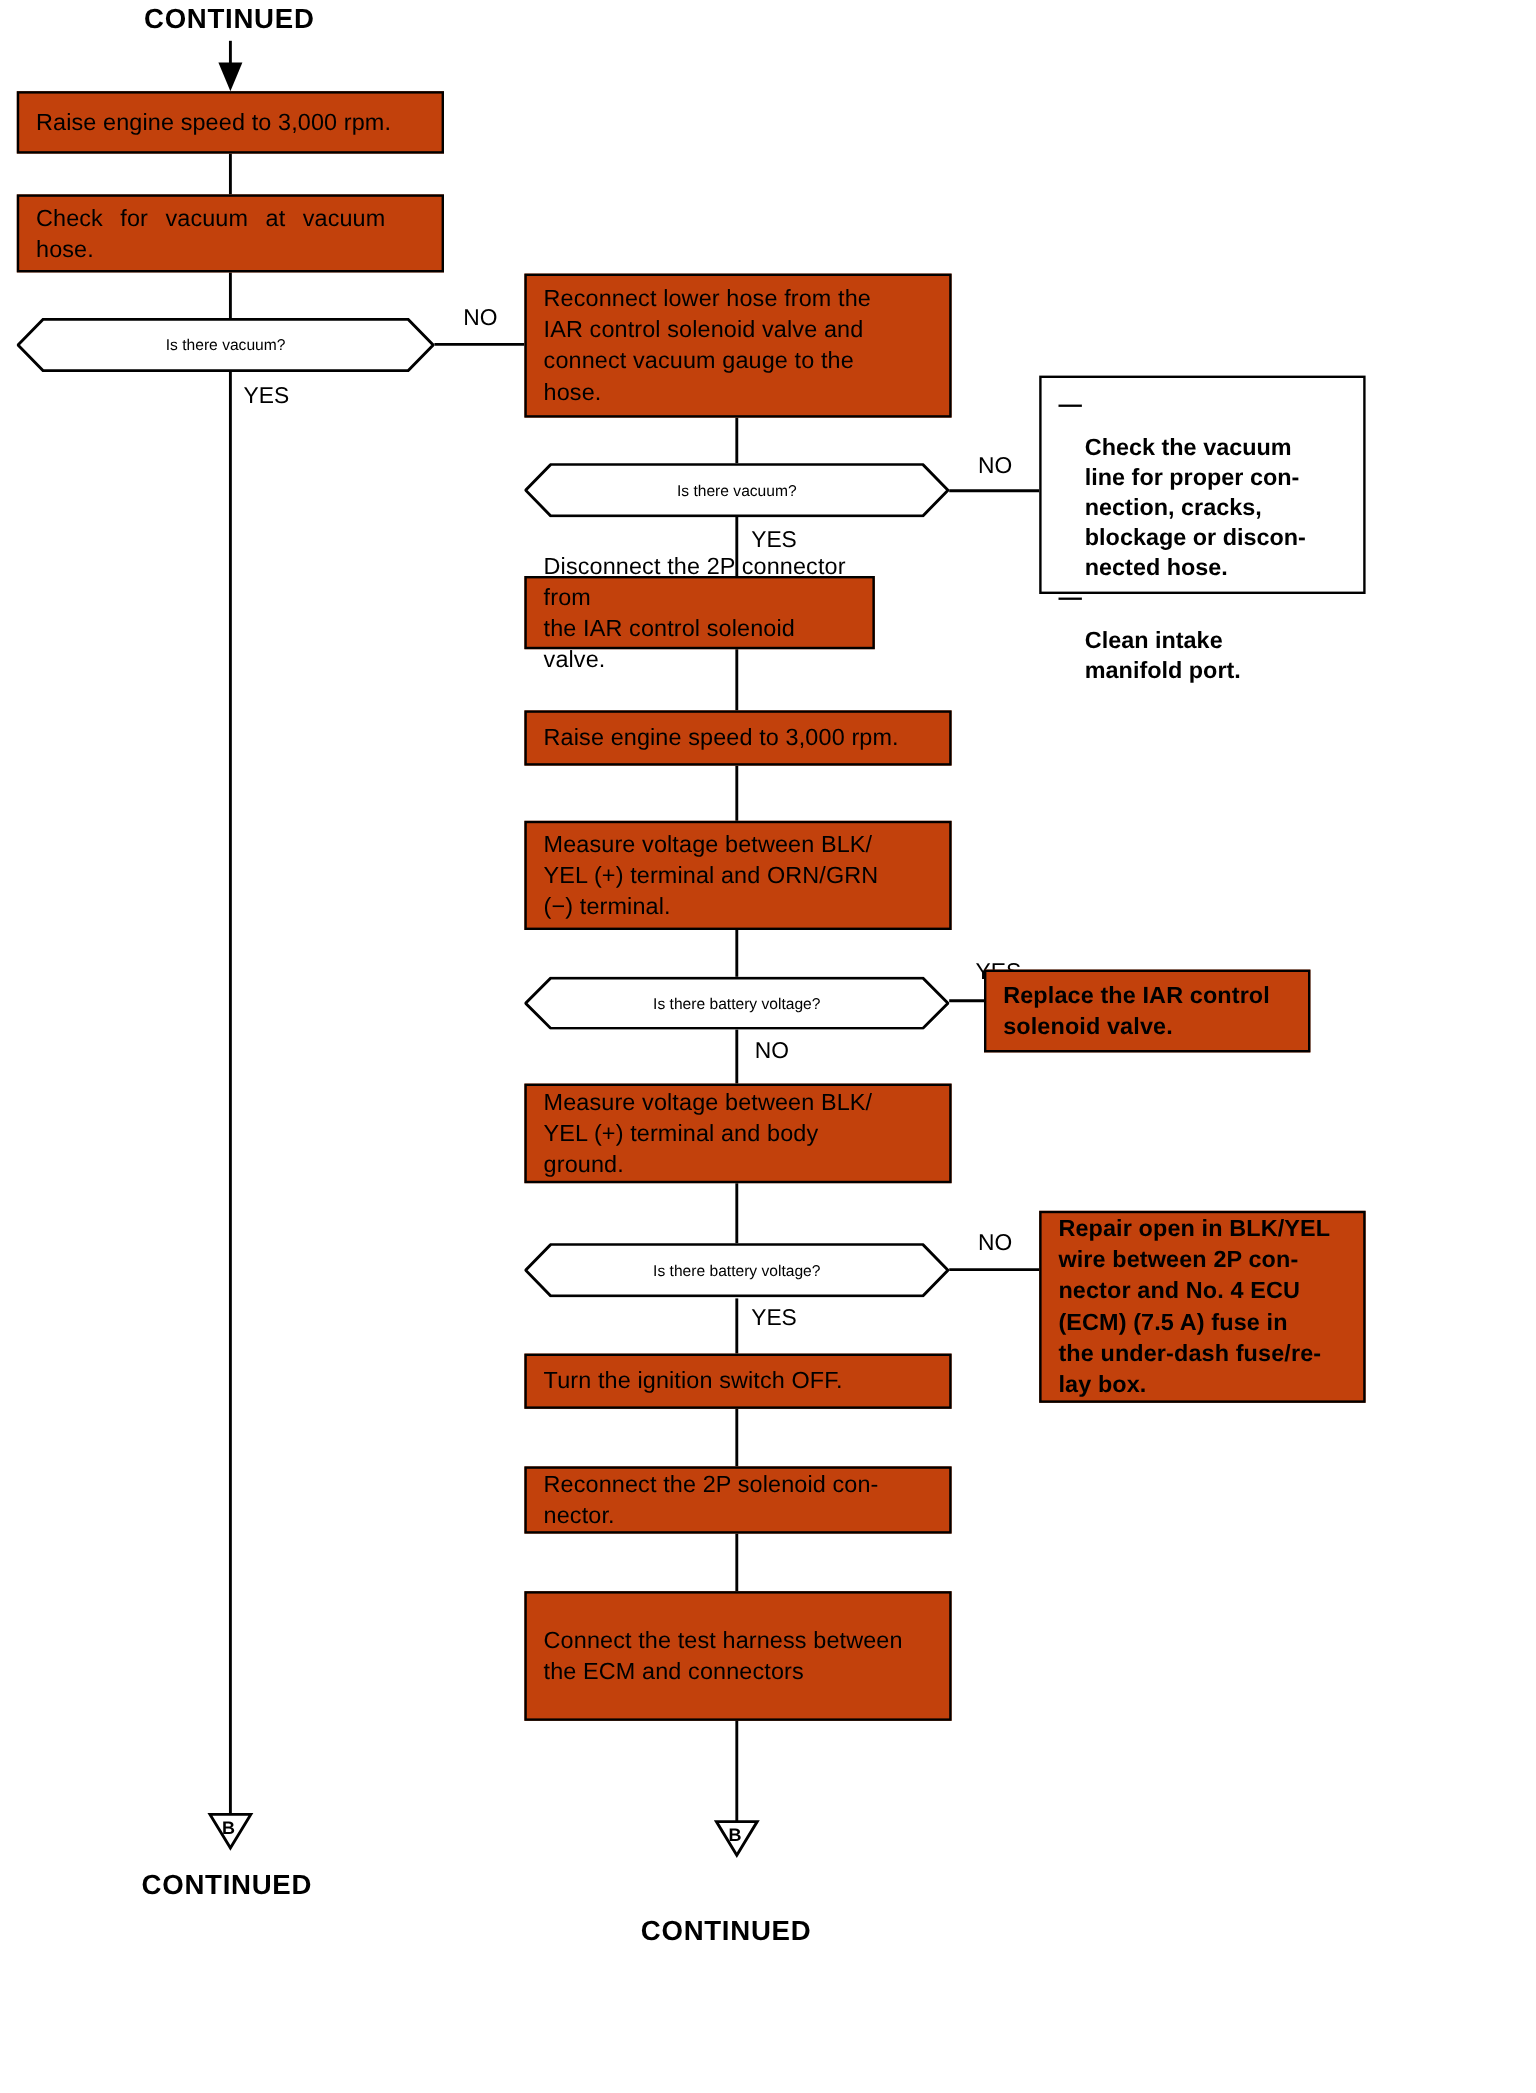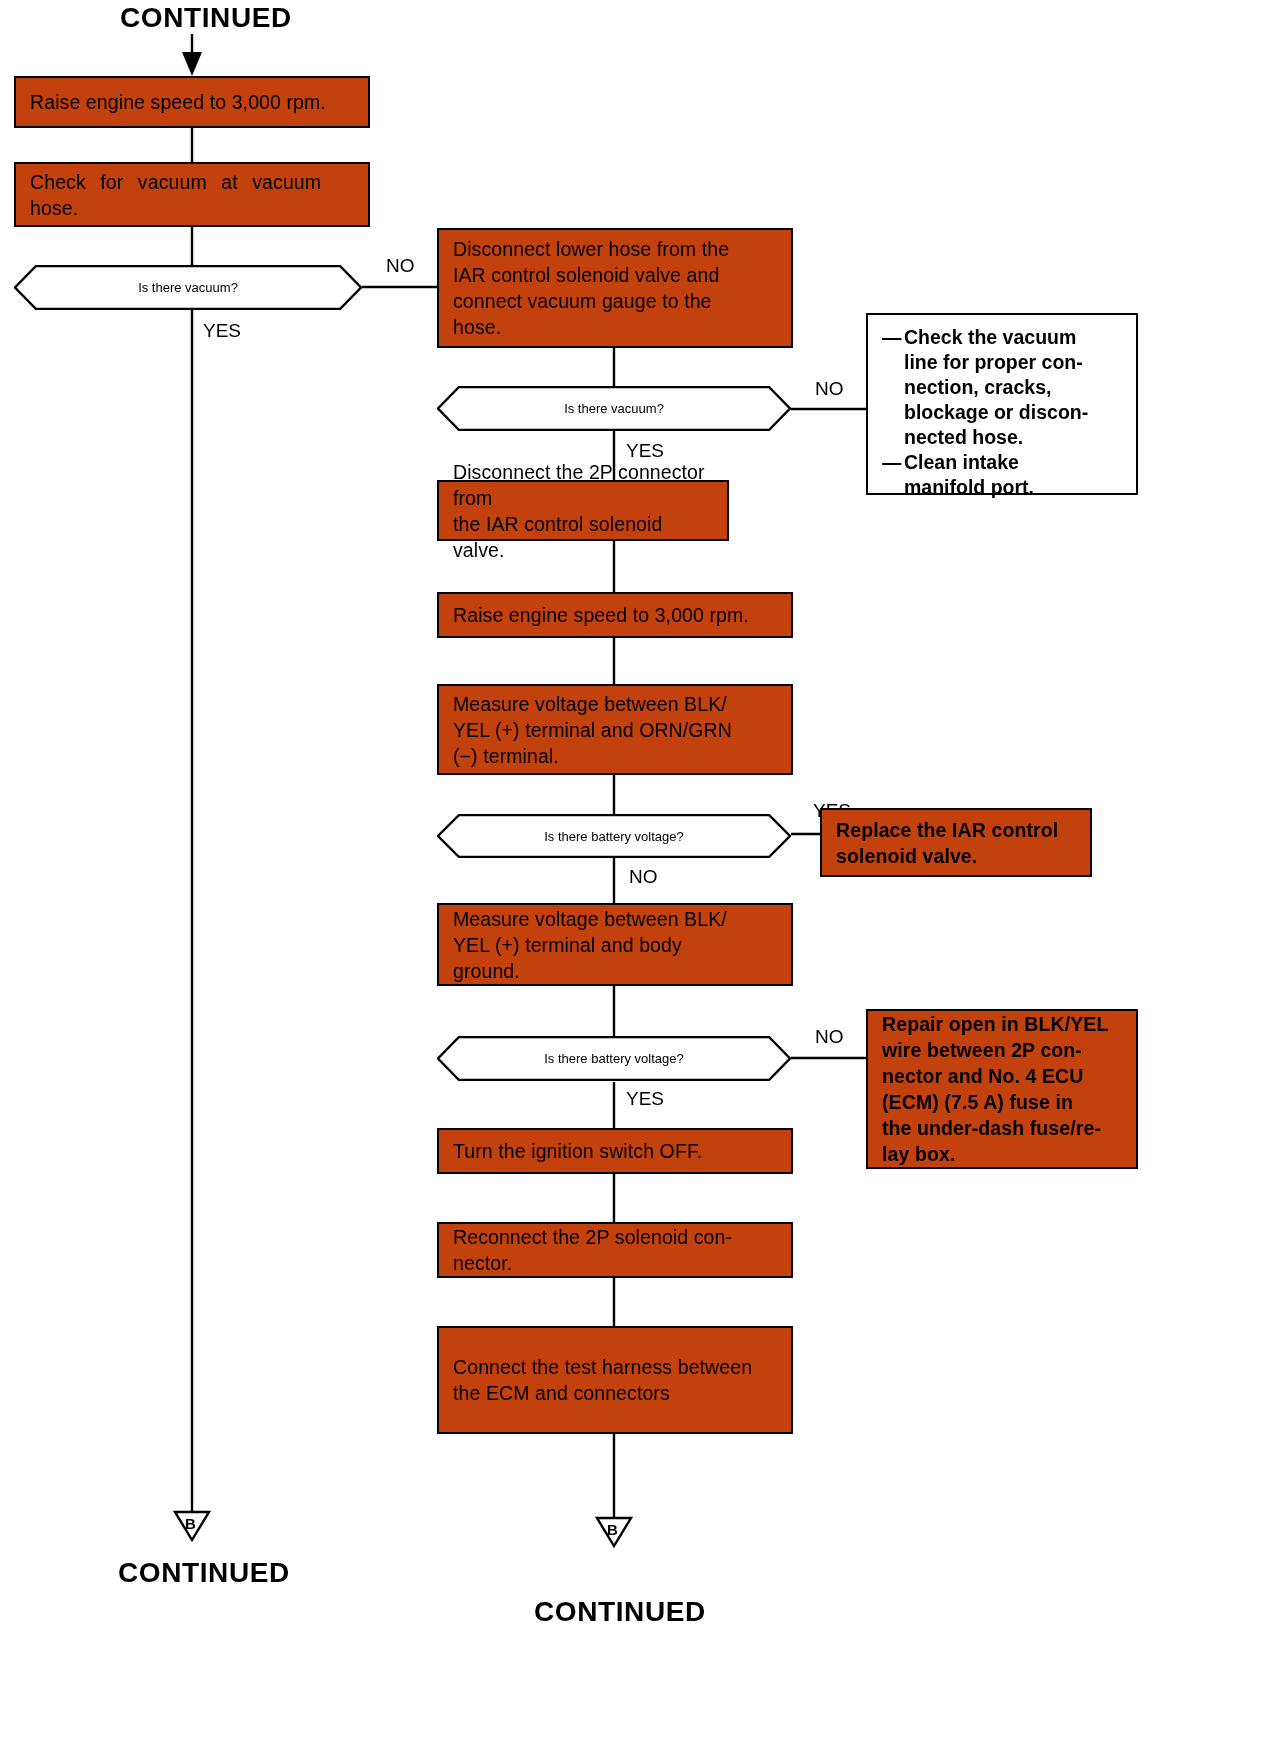--- a/index.html
+++ b/index.html
@@ -49,35 +49,35 @@
   .elabel{
     position:absolute;
     font-size:19px;
     color:#000;
     white-space:nowrap;
   }
 
   
   .continued{
     position:absolute;
-    font-size:28px;font-weight:bold;
+    font-size:23px;font-weight:bold;
     letter-spacing:.6px;
     white-space:nowrap;
   }
 
   
   .bullets{
     border:2.5px solid #000;background:#fff;
     box-sizing:border-box;
     padding:10px 10px 10px 14px;
     font-weight:bold;font-size:19.5px;line-height:25px;
   }
   .bul{display:flex;}
   .bul .dash{width:22px;flex:0 0 22px;}
-  .bul .btxt{flex:1;}
+  .bul .btxt{flex:1;margin-top:36px;}
 </style>
 </head>
 <body>
 
 <div class="layer">
 
   <svg class="lines" viewBox="0 0 1280 1744">
     <g stroke="#000" stroke-width="2.4" fill="none">
 
       <line x1="192" y1="34" x2="192" y2="56"></line>
@@ -134,21 +134,21 @@
       <polygon points="22,1 326,1 347,22.5 326,44 22,44 1,22.5" fill="#fff" stroke="#000" stroke-width="2.4"></polygon>
     </svg>
     <div class="label">Is there vacuum?</div>
   </div>
 
   <div class="elabel" style="left:386px;top:255px;">NO</div>
   <div class="elabel" style="left:203px;top:320px;">YES</div>
 
   <div class="node box" style="left:437px;top:228px;width:356px;height:120px;">
     <div class="txt">
-      <span class="j">Disconnect lower hose from the</span>
+      <span class="j">Reconnect lower hose from the</span>
       <span class="j">IAR control solenoid valve and</span>
       <span class="j">connect vacuum gauge to the</span>
       <span class="j">hose.</span>
     </div>
   </div>
 
   <div class="hex" style="left:437px;top:386px;width:354px;height:45px;">
     <svg width="354" height="45" viewBox="0 0 354 45">
       <polygon points="22,1 332,1 353,22.5 332,44 22,44 1,22.5" fill="#fff" stroke="#000" stroke-width="2.4"></polygon>
     </svg>

